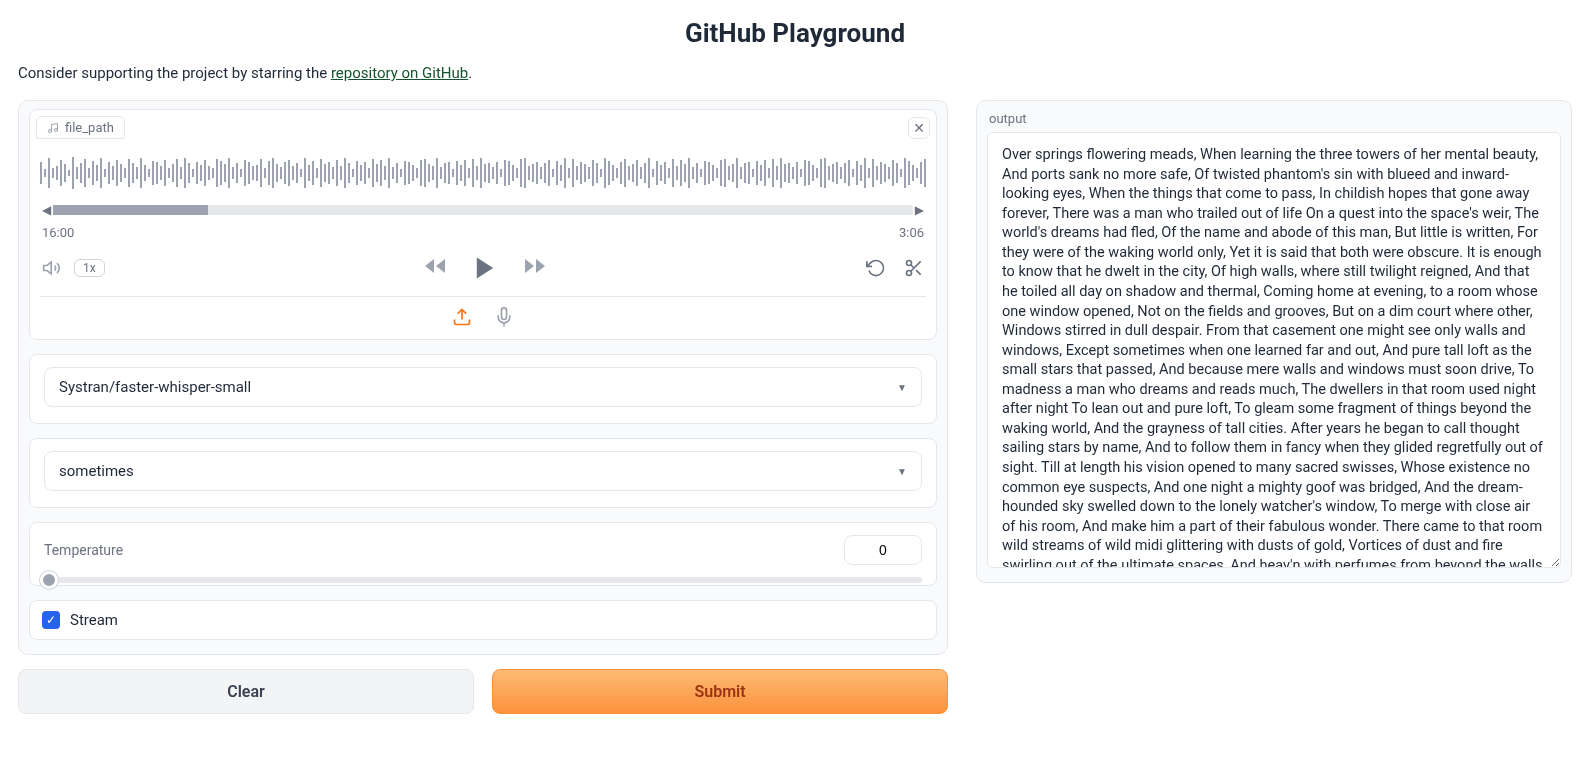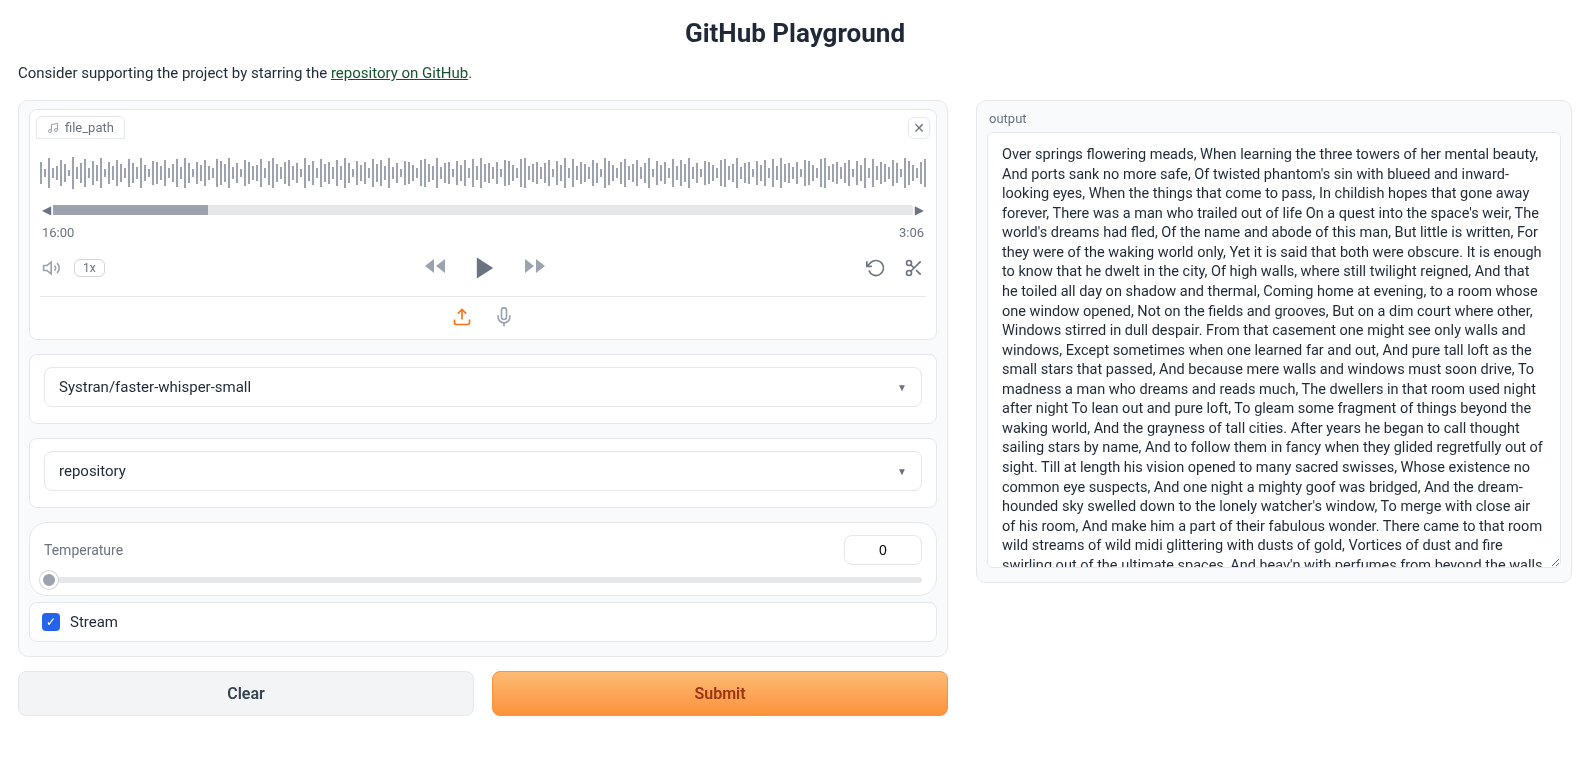--- a/index.html
+++ b/index.html
@@ -77,21 +77,21 @@
     padding: 12px 14px 16px; margin-bottom: 14px;
   }
   .field-label { font-size: 14px; color: #6b7280; margin-bottom: 10px; }
   .select {
     display: flex; justify-content: space-between; align-items: center;
     border: 1px solid #e5e7eb; border-radius: 8px; padding: 10px 14px;
     font-size: 15px; cursor: pointer;
   }
   .chev { color: #6b7280; font-size: 10px; }
 
-  .temp-card { background: #fff; border: 1px solid #e5e7eb; border-radius: 18px; padding: 12px 14px 12px; margin-bottom: 6px; }
+  .temp-card { background: #fff; border: 1px solid #e5e7eb; border-radius: 8px; padding: 12px 14px 2px; margin-bottom: 14px; }
   .temp-head { display: flex; justify-content: space-between; align-items: center; margin-bottom: 12px; }
   .temp-val { width: 78px; border: 1px solid #e5e7eb; border-radius: 8px; padding: 6px 8px; text-align: center; font-size: 14px; }
   .slider {
     height: 6px; background: #e5e7eb; border-radius: 3px; position: relative;
   }
   .slider-thumb {
     position: absolute; left: 0; top: 50%; width: 18px; height: 18px;
     border: 3px solid #fff; background: #9ca3af; border-radius: 50%;
     box-shadow: 0 0 0 1px #d1d5db; transform: translate(-4px,-50%);
   }
@@ -465,21 +465,21 @@
 
         <div class="field-card">
           <div class="select">
             <span>Systran/faster-whisper-small</span>
             <span class="chev">▼</span>
           </div>
         </div>
 
         <div class="field-card">
           <div class="select">
-            <span>repository</span>
+            <span>sometimes</span>
             <span class="chev">▼</span>
           </div>
         </div>
 
         <div class="temp-card">
           <div class="temp-head">
             <span class="field-label" style="margin:0">Temperature</span>
             <input class="temp-val" value="0" style="">
           </div>
           <div class="slider">

